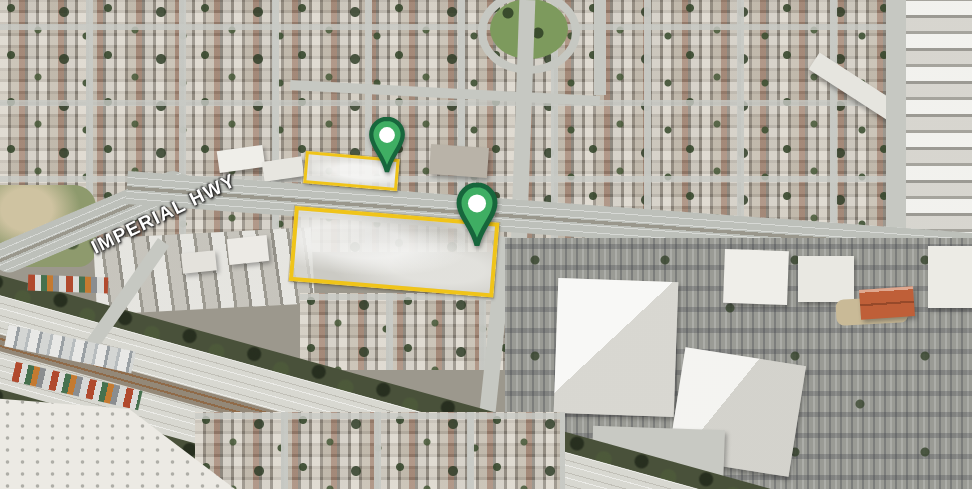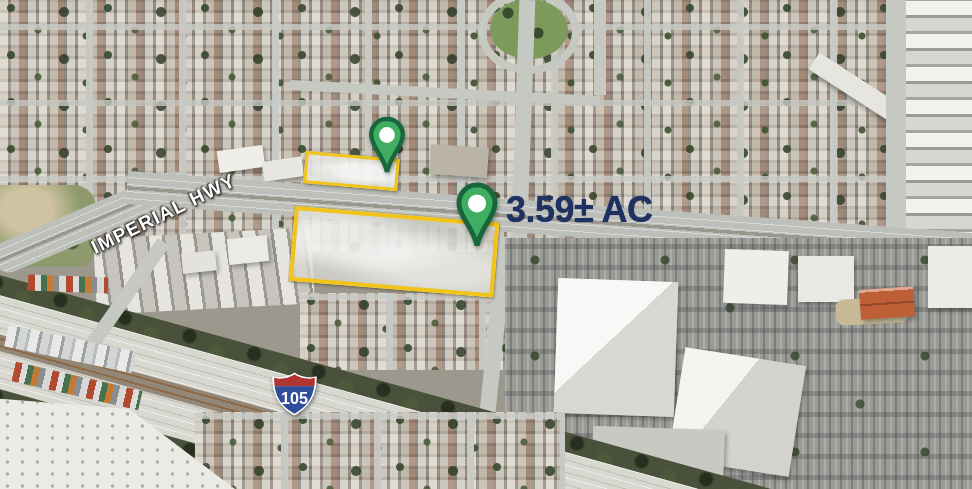--- a/index.html
+++ b/index.html
@@ -170,44 +170,30 @@
   <div class="abs res" style="left:195px;top:412px;width:370px;height:77px;"></div>
 
   <div class="abs warehouse" style="left:0;top:360px;width:235px;height:129px;clip-path:polygon(0 30%, 55% 38%, 100% 100%, 0 100%);"></div>
   <div class="abs trailers" style="left:5px;top:338px;width:130px;height:22px;transform:rotate(12deg);"></div>
   <div class="abs containers" style="left:12px;top:376px;width:130px;height:20px;transform:rotate(13deg);"></div>
   <div class="abs containers" style="left:28px;top:276px;width:80px;height:16px;transform:rotate(2deg);"></div>
 
   <div class="parcel parcel-small"></div>
   <div class="parcel parcel-large"></div>
 
-  <div class="shield">
-    <svg viewBox="0 0 48 46" width="47" height="46">
-      <path d="M24 1 C20 4.2 13 6.1 6.6 5.9 C4.8 5.8 3 5.5 1.3 5 C1.2 17 3.8 34.5 24 45 C44.2 34.5 46.8 17 46.7 5 C45 5.5 43.2 5.8 41.4 5.9 C35 6.1 28 4.2 24 1 Z" fill="#FFFFFF"></path>
-      <clipPath id="shieldClip">
-        <path d="M24 1 C20 4.2 13 6.1 6.6 5.9 C4.8 5.8 3 5.5 1.3 5 C1.2 17 3.8 34.5 24 45 C44.2 34.5 46.8 17 46.7 5 C45 5.5 43.2 5.8 41.4 5.9 C35 6.1 28 4.2 24 1 Z" transform="translate(24 23) scale(0.915) translate(-24 -23)"></path>
-      </clipPath>
-      <g clip-path="url(#shieldClip)">
-        <rect x="0" y="0" width="48" height="15" fill="#B03432"></rect>
-        <rect x="0" y="15" width="48" height="31" fill="#2E4D9B"></rect>
-      </g>
-      <text x="24" y="33.5" text-anchor="middle" font-size="16.5" font-weight="bold" font-family="Liberation Sans, DejaVu Sans, sans-serif" fill="#ffffff">105</text>
-    </svg>
-  </div>
 
   <div class="pin" style="left:366px;top:116px;">
     <svg viewBox="0 0 44 62" width="42" height="60">
       <path d="M22 2.5 C12.9 2.5 5.5 9.9 5.5 19 C5.5 23.5 7.6 28.6 10.7 34 C14.5 40.6 19.4 47.5 22 58 C24.6 47.5 29.5 40.6 33.3 34 C36.4 28.6 38.5 23.5 38.5 19 C38.5 9.9 31.1 2.5 22 2.5 Z" stroke-width="4.5" fill="#3FAE63" stroke="#17663C"></path>
       <circle cx="22" cy="19.5" r="8.3" fill="#FFFFFF"></circle>
     </svg>
   </div>
   <div class="pin" style="left:453px;top:181px;">
     <svg viewBox="0 0 44 62" width="48" height="70">
       <path d="M22 2.5 C12.9 2.5 5.5 9.9 5.5 19 C5.5 23.5 7.6 28.6 10.7 34 C14.5 40.6 19.4 47.5 22 58 C24.6 47.5 29.5 40.6 33.3 34 C36.4 28.6 38.5 23.5 38.5 19 C38.5 9.9 31.1 2.5 22 2.5 Z" stroke-width="4.5" fill="#3FAE63" stroke="#17663C"></path>
       <circle cx="22" cy="19.5" r="8.3" fill="#FFFFFF"></circle>
     </svg>
   </div>
 
-  <div class="ac-label large">3.59± AC</div>
 
   <div class="hwy-label">IMPERIAL HWY</div>
 
 </div>
 
 </body></html>

